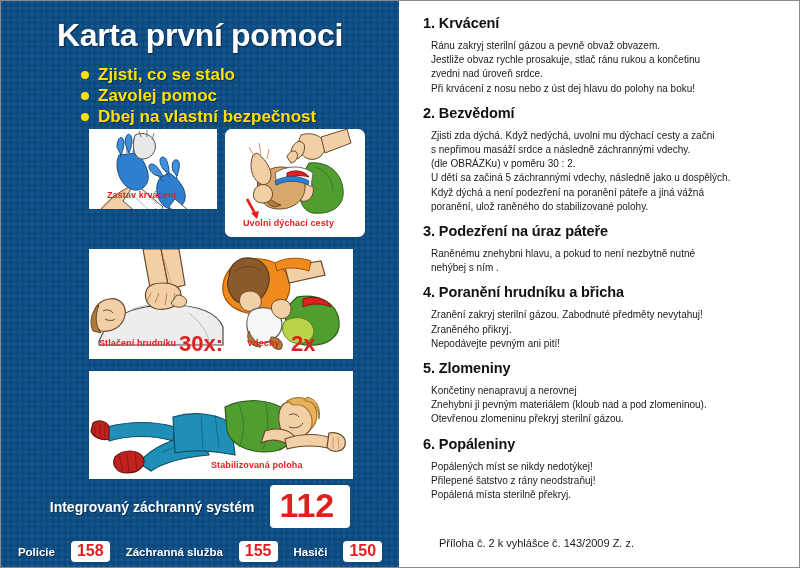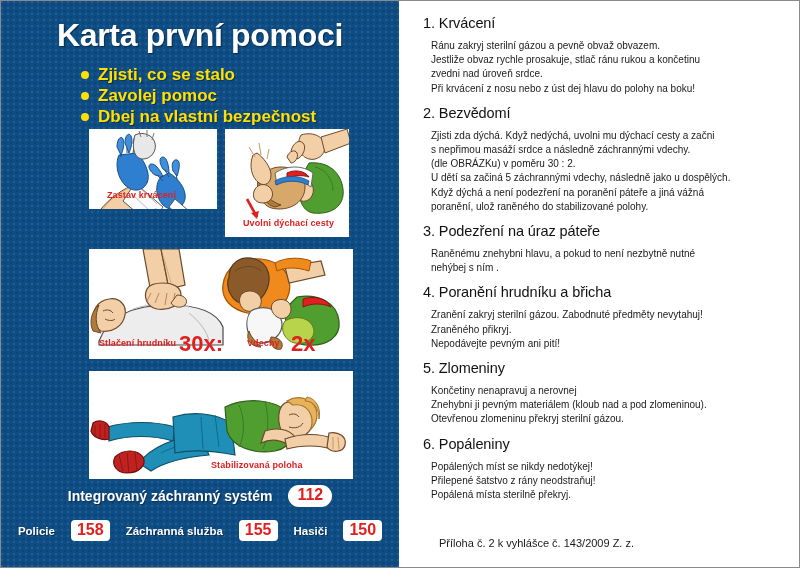--- a/index.html
+++ b/index.html
@@ -41,45 +41,45 @@
   .prow{position:absolute;left:0;width:398px;display:flex;gap:8px;padding-left:88px;box-sizing:border-box;}
   .panel{background:#ffffff;position:relative;overflow:hidden;}
   .cap{
     position:absolute;color:#e02020;font-weight:bold;font-size:9px;
     white-space:nowrap;letter-spacing:0.1px;
   }
   .bignum{color:#e02020;font-weight:bold;font-size:22px;line-height:1;}
   
   #row1{top:128px;height:108px;}
   #p1{width:128px;height:80px;}
-  #p2{width:124px;height:108px;}
+  #p2{width:140px;height:108px;border-radius:7px;}
   #row2{top:248px;height:110px;padding-left:88px;}
   #p3{width:264px;height:110px;}
   #row3{top:370px;height:76px;padding-left:88px;}
   #p4{width:264px;height:108px;}
   
   #emerg{position:absolute;left:0;top:484px;width:398px;}
   .eline{display:flex;align-items:center;justify-content:center;gap:16px;}
   .elabel{color:#ffffff;font-weight:bold;font-size:14px;text-shadow:1px 1px 1px rgba(0,0,0,0.4);white-space:nowrap;}
   .elabel.sm{font-size:11.5px;}
   .numbox{
     background:#ffffff;border-radius:4px;color:#e02020;font-weight:bold;
     display:flex;align-items:center;justify-content:center;
   }
-  .numbox.big{font-size:16px;padding:1px 9px 3px 9px;border-radius:13px;}
+  .numbox.big{font-size:34px;padding:1px 16px 3px 9px;}
   .numbox.sm{font-size:16px;padding:1px 6px 2px 6px;}
   #eline2{margin-top:13px;}
   
   #right{
     position:absolute;left:398px;top:0;width:401px;height:566px;
     background:#ffffff;box-sizing:border-box;padding:14px 8px 0 24px;
   }
   .sec{margin:0 0 9px 0;}
   .sec h2{
-    margin:0 0 1px 0;font-size:14.5px;font-weight:normal;color:#111111;
+    margin:0 0 1px 0;font-size:14.5px;font-weight:bold;color:#111111;
     letter-spacing:-0.1px;
   }
   .sec p{
     margin:8px;font-size:10px;line-height:14.2px;color:#1a1a1a;
   }
   #note{position:absolute;left:40px;top:536px;font-size:11px;color:#1a1a1a;}
   
   svg{display:block;}
 </style>
 </head>

